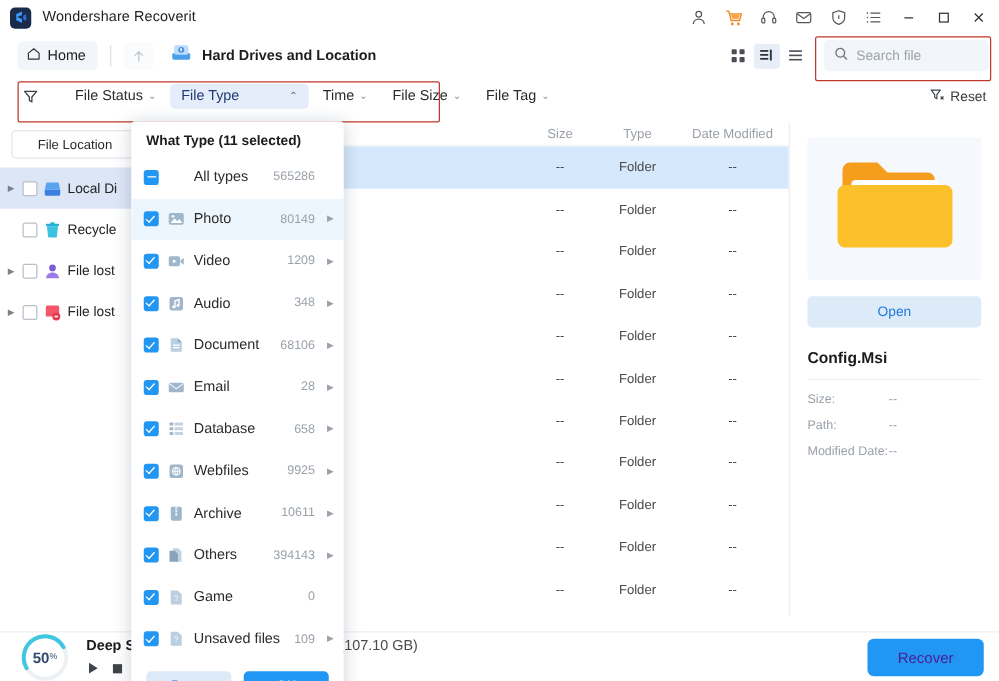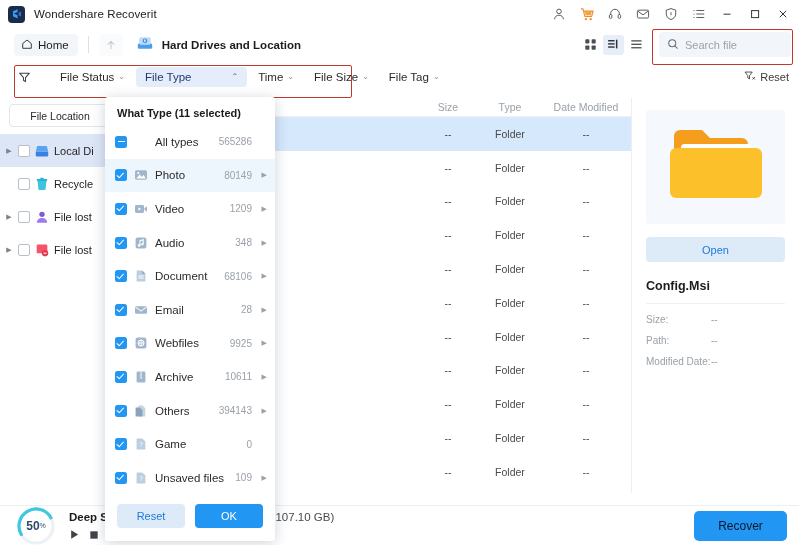--- a/index.html
+++ b/index.html
@@ -218,21 +218,21 @@
   .scan-info { margin-left: 13px; }
   .scan-line1 { font-size: 11.5px; color: #1b1b1b; font-weight: bold; }
   .scan-line1 .cnt { color: #2196f3; }
   .scan-line1 .sz { color: #4a4a4a; font-weight: normal; }
   .scan-line2 { display: flex; align-items: center; gap: 9px; margin-top: 6px; }
   .ctrl { cursor: pointer; display: flex; align-items: center; }
   .scan-status { font-size: 10.5px; color: #e2654a; margin-left: 2px; }
   .recover-btn {
     margin-left: auto; width: 93px; height: 30px; background: #2196f3; border-radius: 5px;
     display: flex; align-items: center; justify-content: center;
-    color: #0f172a; font-size: 12px; cursor: pointer;
+    color: #4c1d95; font-size: 12px; cursor: pointer;
   }
 </style>
 </head>
 <body>
 
 <div class="titlebar">
   <div class="app-logo">
     <svg width="12" height="12" viewBox="0 0 12 12">
         <path d="M2 3.2 L6.6 1.2 L6.6 4 L2.8 5.6 L6.6 7.2 L6.6 10.4 L2 8.2 Z" fill="#3b9cf7"></path>
         <path d="M7.6 4.4 L10 3.4 L10 8.6 L7.6 7.6 Z" fill="#2e6fd6"></path>
@@ -692,20 +692,36 @@
       <svg width="14" height="14" viewBox="0 0 14 14">
           <rect x="1" y="3.2" width="12" height="7.6" rx="1.2" fill="#9fb6cc"></rect>
           <path d="M1.4 4 7 8l5.6-4" fill="none" stroke="#e8eff5" stroke-width="1.1"></path>
         </svg>
     </span>
     <span class="dd-label">Email</span>
     <span class="dd-count">28</span>
     <span class="dd-arrow">▶</span>
   </div>
 
+  <div class="dd-item">
+    <span class="dd-cb"></span>
+    <span class="dd-ico">
+      <svg width="14" height="14" viewBox="0 0 14 14">
+          <rect x="1.6" y="2" width="3" height="2.4" rx=".5" fill="#9fb6cc"></rect>
+          <rect x="5.6" y="2" width="6.8" height="2.4" rx=".5" fill="#c2d3e2"></rect>
+          <rect x="1.6" y="5.8" width="3" height="2.4" rx=".5" fill="#9fb6cc"></rect>
+          <rect x="5.6" y="5.8" width="6.8" height="2.4" rx=".5" fill="#c2d3e2"></rect>
+          <rect x="1.6" y="9.6" width="3" height="2.4" rx=".5" fill="#9fb6cc"></rect>
+          <rect x="5.6" y="9.6" width="6.8" height="2.4" rx=".5" fill="#c2d3e2"></rect>
+        </svg>
+    </span>
+    <span class="dd-label">Database</span>
+    <span class="dd-count">658</span>
+    <span class="dd-arrow">▶</span>
+  </div>
 
   <div class="dd-item">
     <span class="dd-cb"></span>
     <span class="dd-ico">
       <svg width="14" height="14" viewBox="0 0 14 14">
           <rect x="1.6" y="1.6" width="10.8" height="10.8" rx="2" fill="#9fb6cc"></rect>
           <circle cx="7" cy="7" r="3" fill="none" stroke="#fff" stroke-width="1"></circle>
           <path d="M4 7h6M7 4c1.4 1.8 1.4 4.2 0 6M7 4c-1.4 1.8-1.4 4.2 0 6" fill="none" stroke="#fff" stroke-width=".8"></path>
         </svg>
     </span>

